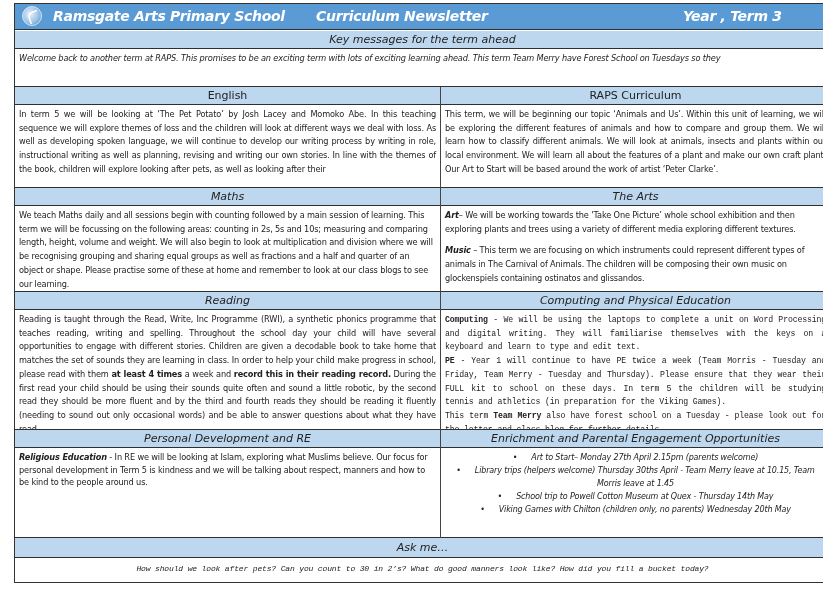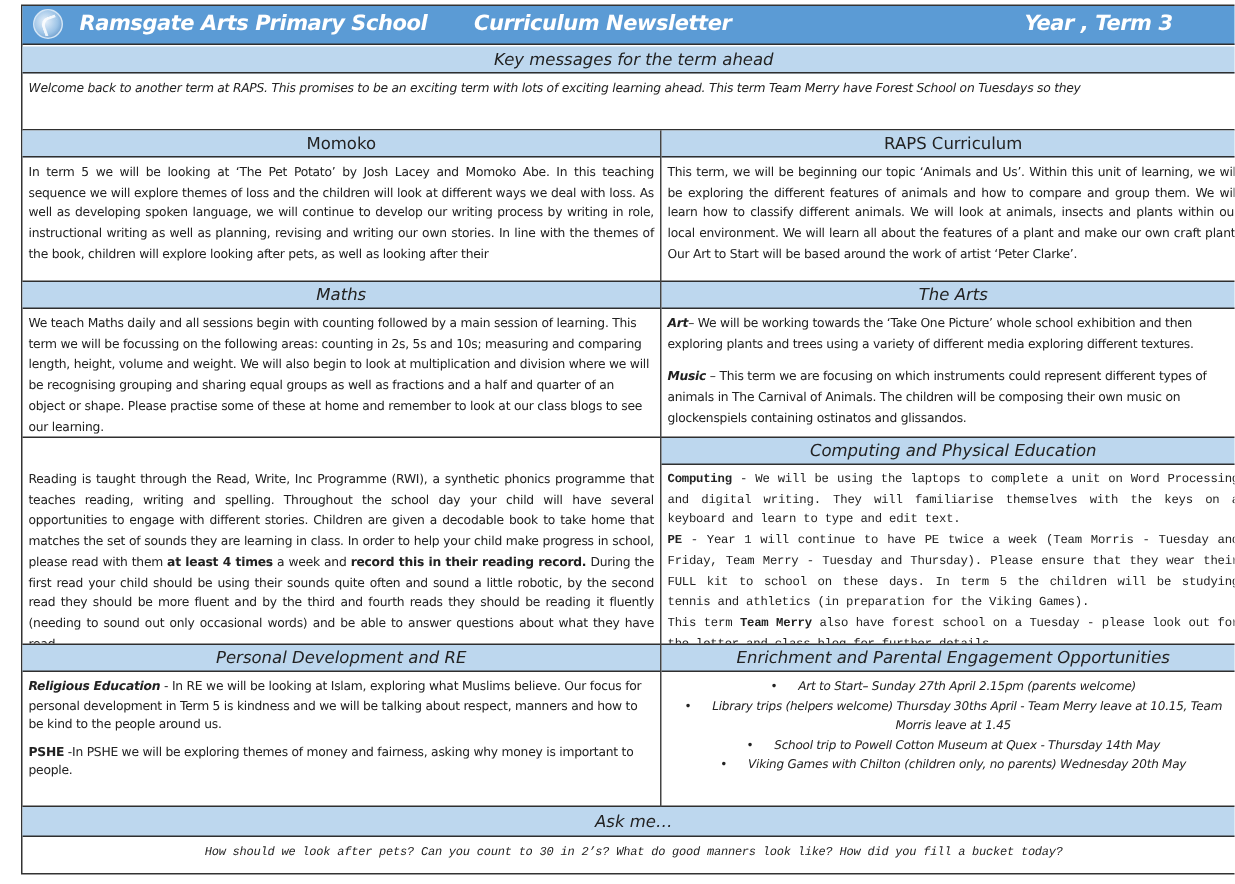--- a/index.html
+++ b/index.html
@@ -69,57 +69,57 @@
     <span class="logo"></span>
     <span class="t school">Ramsgate Arts Primary School</span>
     <span class="t newsletter">Curriculum Newsletter</span>
     <span class="t term">Year , Term 3</span>
   </div>
 
   <div class="hdr it full" style="top:27px;">Key messages for the term ahead</div>
   <div class="cell it full left-al" style="top:46px; height:36px;">Welcome back to another term at RAPS. This promises to be an exciting term with lots of exciting learning ahead. This term Team Merry have Forest School on Tuesdays so they</div>
   <div class="hline" style="top:82px;"></div>
 
-  <div class="hdr lcol" style="top:83px;">Momoko</div>
+  <div class="hdr lcol" style="top:83px;">English</div>
   <div class="hdr rcol" style="top:83px;">RAPS Curriculum</div>
   <div class="cell lcol" style="top:102px; height:80px;">In term 5 we will be looking at ‘The Pet Potato’ by Josh Lacey and Momoko Abe. In this teaching sequence we will explore themes of loss and the children will look at different ways we deal with loss. As well as developing spoken language, we will continue to develop our writing process by writing in role, instructional writing as well as planning, revising and writing our own stories. In line with the themes of the book, children will explore looking after pets, as well as looking after their</div>
   <div class="cell rcol" style="top:102px; height:80px;">This term, we will be beginning our topic ‘Animals and Us’. Within this unit of learning, we will be exploring the different features of animals and how to compare and group them. We will  learn how to classify different animals. We will look at animals, insects and plants within our local environment. We will learn all about the features of a plant and make our own craft plant. Our Art to Start will be based around the work of artist ‘Peter Clarke’.</div>
   <div class="hline" style="top:183px;"></div>
 
   <div class="hdr it lcol" style="top:184px;font-style:italic;">Maths</div>
   <div class="hdr it rcol" style="top:184px;">The Arts</div>
   <div class="cell lcol left-al" style="top:203px; height:84px;">We teach Maths daily and all sessions begin with counting followed by a main session of learning. This term we will be focussing on the following areas: counting in 2s, 5s and 10s; measuring and comparing length, height, volume and weight. We will also begin to look at multiplication and division where we will be recognising grouping and sharing equal groups as well as fractions and a half and quarter of an object or shape. Please practise some of these at home and remember to look at our class blogs to see our learning.</div>
   <div class="cell rcol left-al" style="top:203px; height:84px;">
     <p><b><i>Art</i></b><span>– We will be working towards the ‘Take One Picture’ whole school exhibition and then exploring plants and trees using a variety of different media exploring different textures.</span></p>
     <div class="para-gap"></div>
     <p><b><i>Music</i></b><span> – This term we are focusing on which instruments could represent different types of animals in The Carnival of Animals. The children will be composing their own music on glockenspiels containing ostinatos and glissandos.</span></p>
   </div>
   <div class="hline" style="top:287px;"></div>
 
+  <div class="hdr it lcol" style="top:288px;">Reading</div>
   <div class="hdr it rcol" style="top:288px;">Computing and Physical Education</div>
   <div class="cell lcol" style="top:307px; height:118px;">
     <span>Reading is taught through the Read, Write, Inc Programme (RWI), a synthetic phonics programme that teaches reading, writing and spelling. Throughout the school day your child will have several opportunities to engage with different stories. Children are given a decodable book  to take home that matches the set of sounds they are learning in class. In order to help your child make progress in school, please read with them </span><b>at least 4 times</b><span> a week and </span><b>record this in  their reading record.</b><span> During the first read your child should be using their sounds quite often and sound a little robotic, by the second read they should be more fluent and by the third and fourth reads they should be reading it fluently (needing to sound out only occasional words) and be able to answer questions about what they have read.</span>
   </div>
   <div class="cell rcol" style="top:307px; height:118px;font-family:Liberation Mono, monospace;">
     <p><b>Computing</b><span> - We will be using the laptops to complete a unit on Word Processing and digital writing. They will familiarise themselves with the keys on a keyboard and learn to type and edit text.</span></p>
     <p><b>PE</b><span> - Year 1 will continue to have PE twice a week (Team Morris - Tuesday and Friday, Team Merry - Tuesday and Thursday). Please ensure that they wear their FULL kit to school on these days. In term 5 the children will be studying tennis and athletics (in preparation for the Viking Games).</span></p>
     <p><span>This term </span><b>Team Merry</b><span> also have forest school on a Tuesday - please look out for the letter and class blog for further details.</span></p>
   </div>
   <div class="hline" style="top:425px;"></div>
 
   <div class="hdr it lcol" style="top:426px;">Personal Development and RE</div>
   <div class="hdr it rcol" style="top:426px;">Enrichment and Parental Engagement Opportunities</div>
   <div class="cell lcol left-al" style="top:445px; height:87px; line-height:12.5px;">
     <p><b><i>Religious Education</i></b><span> - In RE we will be looking at Islam, exploring what Muslims believe. Our focus for personal development in Term 5 is kindness and we will be talking about respect, manners and how to be kind to the people around us.</span></p>
     <div style="height:6px;"></div>
-    <p><b>PSHE</b><span> -In PSHE we will be exploring themes of money and fairness, asking why money is important to people.</span></p>
   </div>
   <div class="cell rcol" style="top:446px; height:86px; padding-top:1px;">
     <ul class="enrich-list">
-      <li><span class="bullet">•</span><span>Art to Start– Sunday 27th April 2.15pm (parents welcome)</span></li>
+      <li><span class="bullet">•</span><span>Art to Start– Monday 27th April 2.15pm (parents welcome)</span></li>
       <li><span class="bullet">•</span><span>Library trips (helpers welcome) Thursday 30ths April - Team Merry leave at 10.15, Team Morris leave at 1.45</span></li>
       <li><span class="bullet">•</span><span>School trip to Powell Cotton Museum at Quex - Thursday 14th May</span></li>
       <li><span class="bullet">•</span><span>Viking Games with Chilton (children only, no parents) Wednesday 20th May</span></li>
     </ul>
   </div>
   <div class="hline" style="top:533px;"></div>
 
   <div class="hdr it full" style="top:534px; line-height:19px; height:20px;">Ask me…</div>
   <div class="cell full askq" style="top:556px; height:22px;font-family:Liberation Mono, monospace;">How should we look after pets? Can you count to 30 in 2’s? What do good manners look like? How did you fill a bucket today?</div>
 

